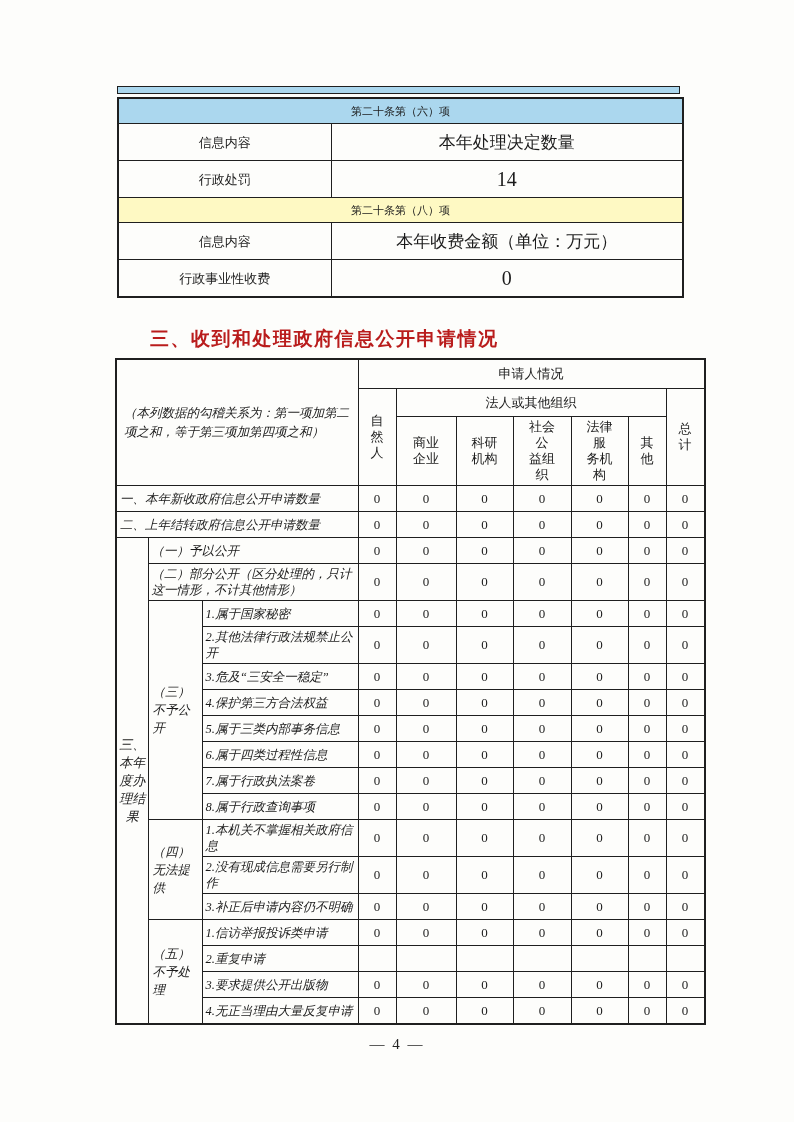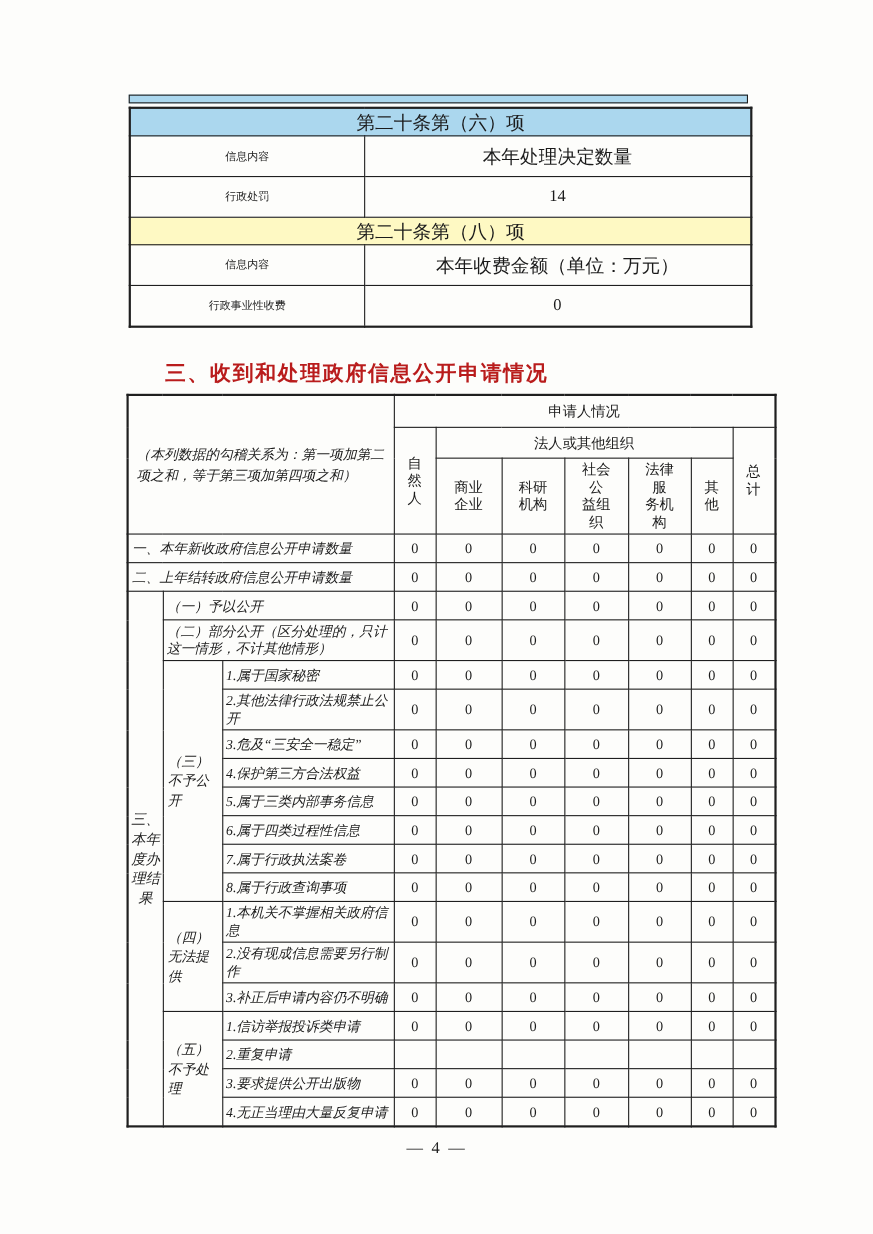--- a/index.html
+++ b/index.html
@@ -19,25 +19,25 @@
   .strip{
     position:absolute;left:117px;top:86px;width:561px;height:6px;
     border:1px solid #1f1f1f;
   }
 
   
   .info-table{
     position:absolute;left:117px;top:97px;width:565px;
     border:2px solid #1f1f1f;table-layout:fixed;
   }
-  .info-table td{border:1px solid #1f1f1f;text-align:center;font-size:10px;line-height:17px;}
-  .info-table td.band{height:22px;font-size:17px;}
+  .info-table td{border:1px solid #1f1f1f;text-align:center;font-size:13px;line-height:17px;}
+  .info-table td.band{height:22px;font-size:11px;}
   .info-table td.lblc{height:34px;}
   .info-table td.valt{font-size:17px;font-family:Liberation Serif, serif;}
-  .info-table td.numv{font-size:15px;}
+  .info-table td.numv{font-size:20px;}
 
   
   .section-title{
     position:absolute;left:150px;top:326px;margin:0;
     font-family:"Liberation Sans", sans-serif;
     font-weight:bold;font-size:19px;letter-spacing:1.5px;color:#b91c1c;
   }
 
   
   .rt{

